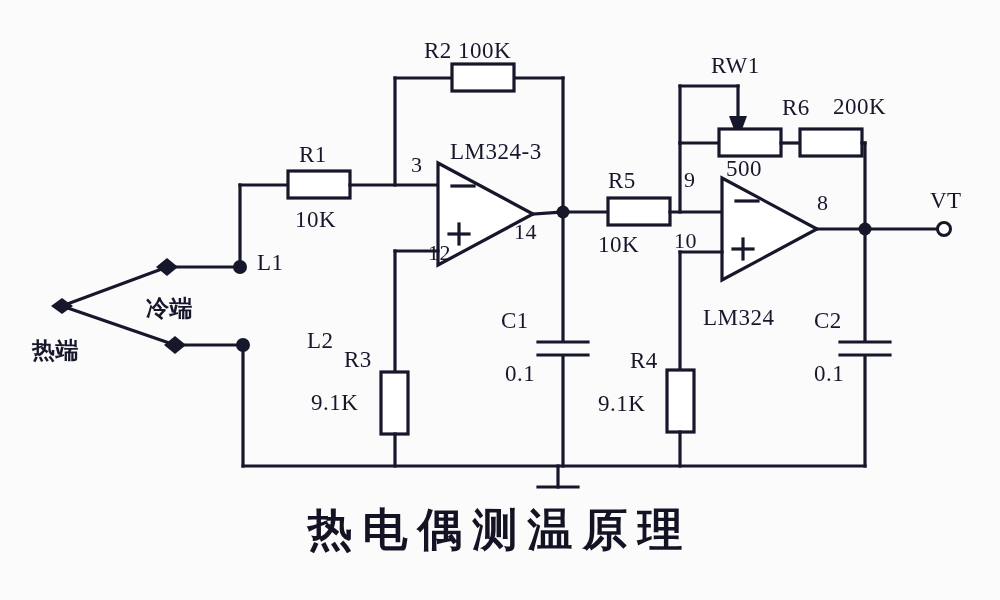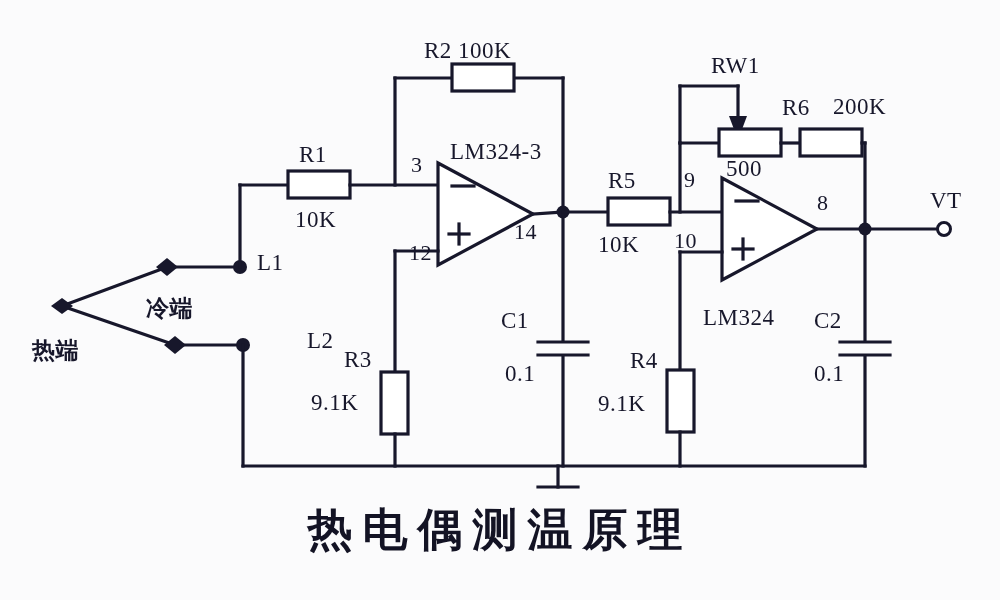--- a/index.html
+++ b/index.html
@@ -234,21 +234,21 @@
   <div class="lbl lbl-ref" style="left:726px; top:156px;">500</div>
 
   <div class="lbl lbl-ref" style="left:501px; top:308px;text-align:right;">C1</div>
   <div class="lbl lbl-ref" style="left:505px; top:361px;">0.1</div>
 
   <div class="lbl lbl-ref" style="left:814px; top:308px;">C2</div>
   <div class="lbl lbl-ref" style="left:814px; top:361px;">0.1</div>
 
   <div class="lbl lbl-ic" style="left:450px; top:139px;">LM324-3</div>
   <div class="lbl lbl-pin" style="left:411px; top:152px;">3</div>
-  <div class="lbl lbl-pin" style="left:409px; top:240px;">12</div>
+  <div class="lbl lbl-pin" style="left:428px; top:240px;">12</div>
   <div class="lbl lbl-pin" style="left:514px; top:219px;">14</div>
 
   <div class="lbl lbl-ic" style="left:703px; top:305px;">LM324</div>
   <div class="lbl lbl-pin" style="left:684px; top:167px;">9</div>
   <div class="lbl lbl-pin" style="left:674px; top:228px;">10</div>
   <div class="lbl lbl-pin" style="left:817px; top:190px;">8</div>
 
   <div class="lbl lbl-ref" style="left:930px; top:188px;">VT</div>
 
   <div class="caption">热电偶测温原理</div>

